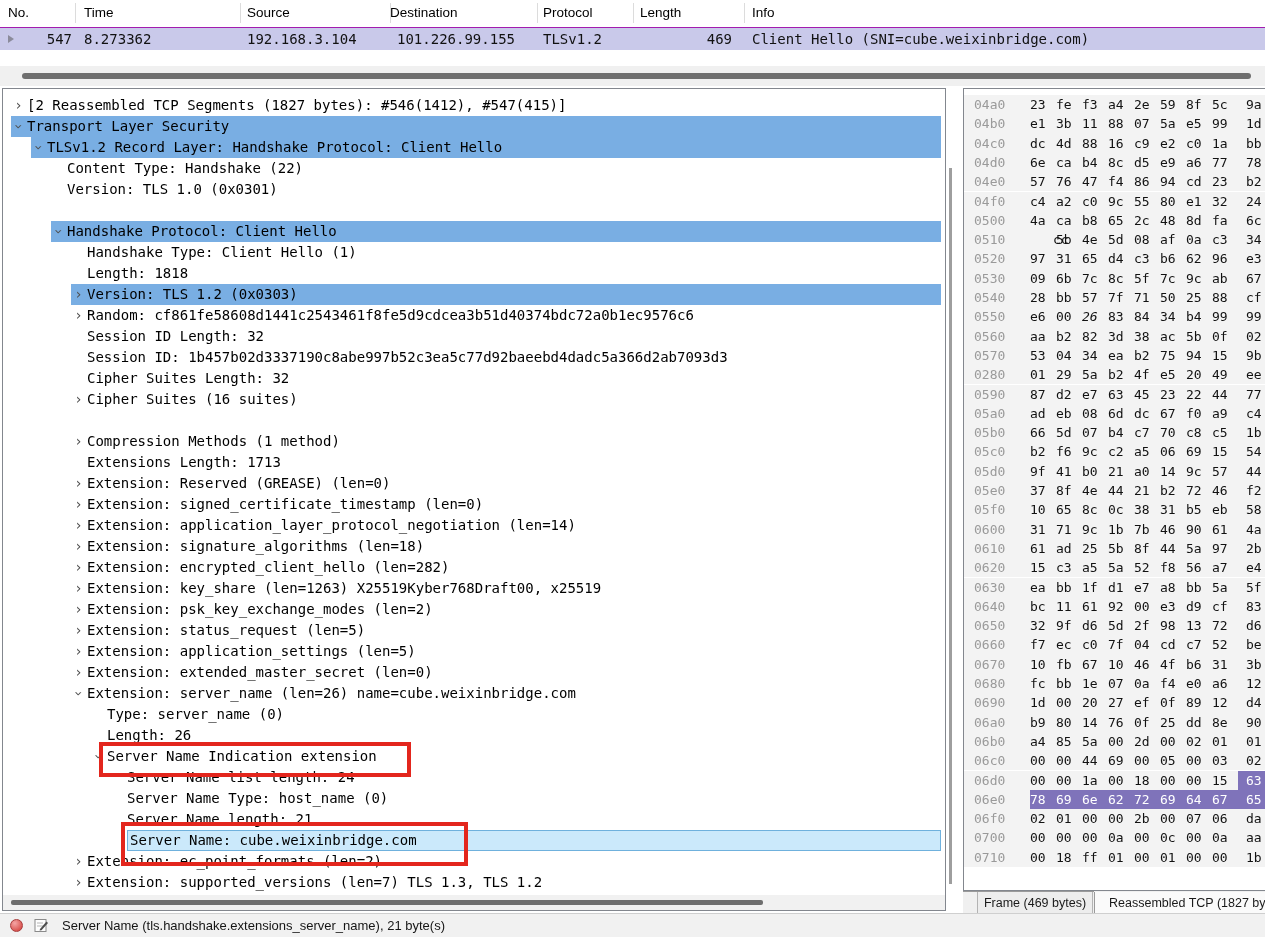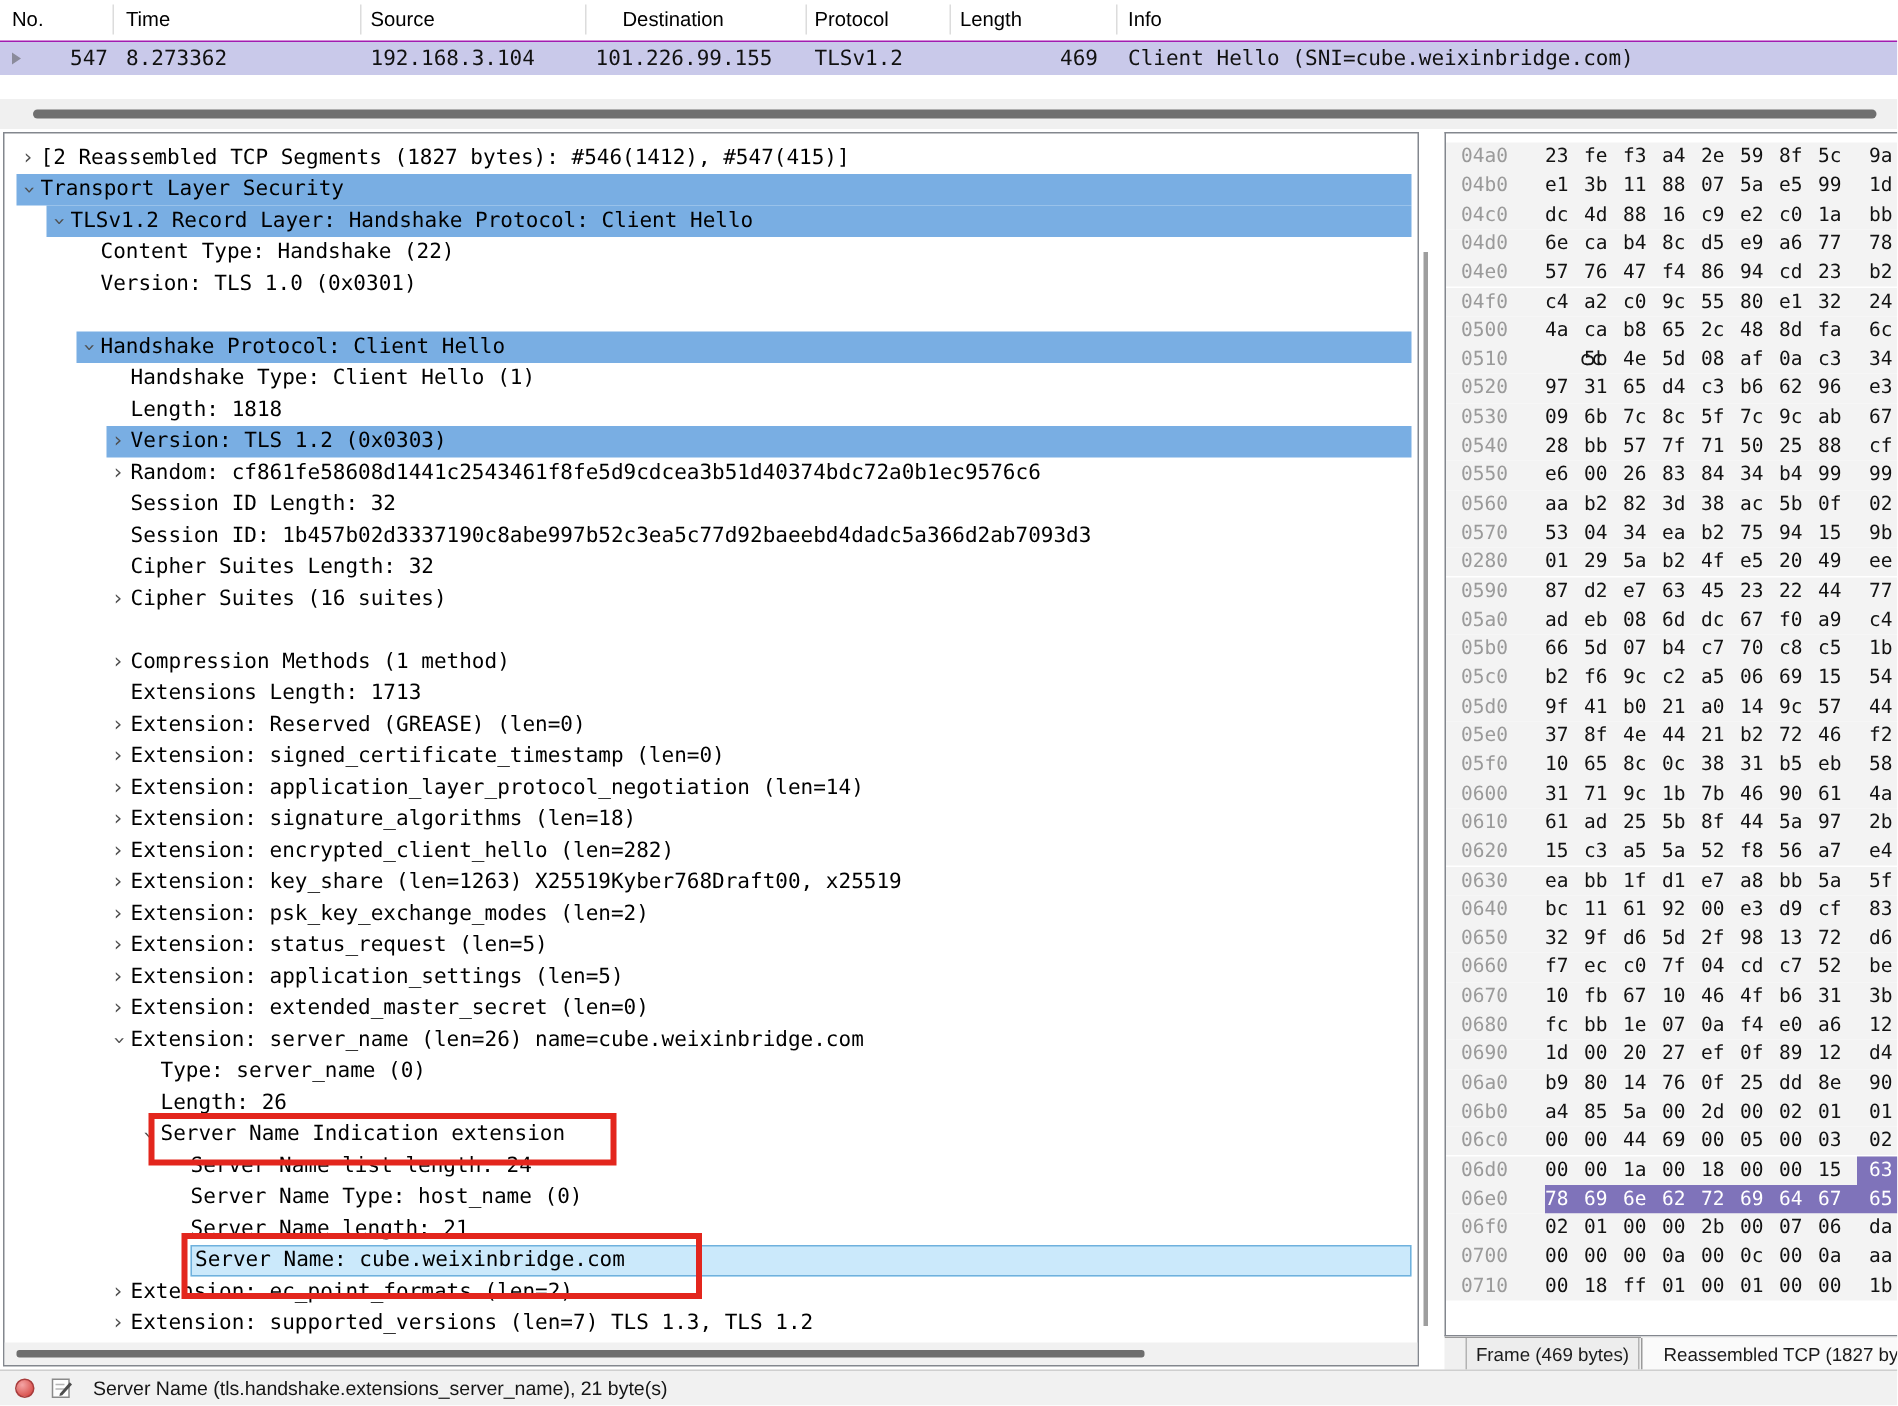--- a/index.html
+++ b/index.html
@@ -71,21 +71,21 @@
 </style>
 </head>
 <body>
 
 <div class="app">
 
   <div class="plist-header" id="plist-header">
       <span class="hcol" style="left: 8px;">No.</span>
       <span class="hcol" style="left: 84px;">Time</span>
       <span class="hcol" style="left: 247px;">Source</span>
-      <span class="hcol" style="left: 415px; text-align: center;">Destination</span>
+      <span class="hcol" style="left: 390px; text-align: center;">Destination</span>
       <span class="hcol" style="left: 543px;">Protocol</span>
       <span class="hcol" style="left: 640px;">Length</span>
       <span class="hcol" style="left: 752px;">Info</span>
       <span class="hsep" style="left: 75px;"></span>
       <span class="hsep" style="left: 240px;"></span>
       <span class="hsep" style="left: 390px;"></span>
       <span class="hsep" style="left: 537px;"></span>
       <span class="hsep" style="left: 633px;"></span>
       <span class="hsep" style="left: 744px;"></span>
     </div>
@@ -282,21 +282,21 @@
           <span class="hbyte" style="left: 170px;">71</span>
           <span class="hbyte" style="left: 196px;">50</span>
           <span class="hbyte" style="left: 222px;">25</span>
           <span class="hbyte" style="left: 248px;">88</span>
           <span class="hbyte" style="left: 282px;">cf</span>
         </div>
         <div class="hrow" style="top: 218.3px; width: 308px;">
           <span class="hoff">0550</span>
           <span class="hbyte" style="left: 66px;">e6</span>
           <span class="hbyte" style="left: 92px;">00</span>
-          <span class="hbyte" style="left: 118px;">26</span>
+          <span class="hbyte" style="left: 118px; font-style: italic;">26</span>
           <span class="hbyte" style="left: 144px;">83</span>
           <span class="hbyte" style="left: 170px;">84</span>
           <span class="hbyte" style="left: 196px;">34</span>
           <span class="hbyte" style="left: 222px;">b4</span>
           <span class="hbyte" style="left: 248px;">99</span>
           <span class="hbyte" style="left: 282px;">99</span>
         </div>
         <div class="hrow" style="top: 237.6px; width: 308px;">
           <span class="hoff">0560</span>
           <span class="hbyte" style="left: 66px;">aa</span>

